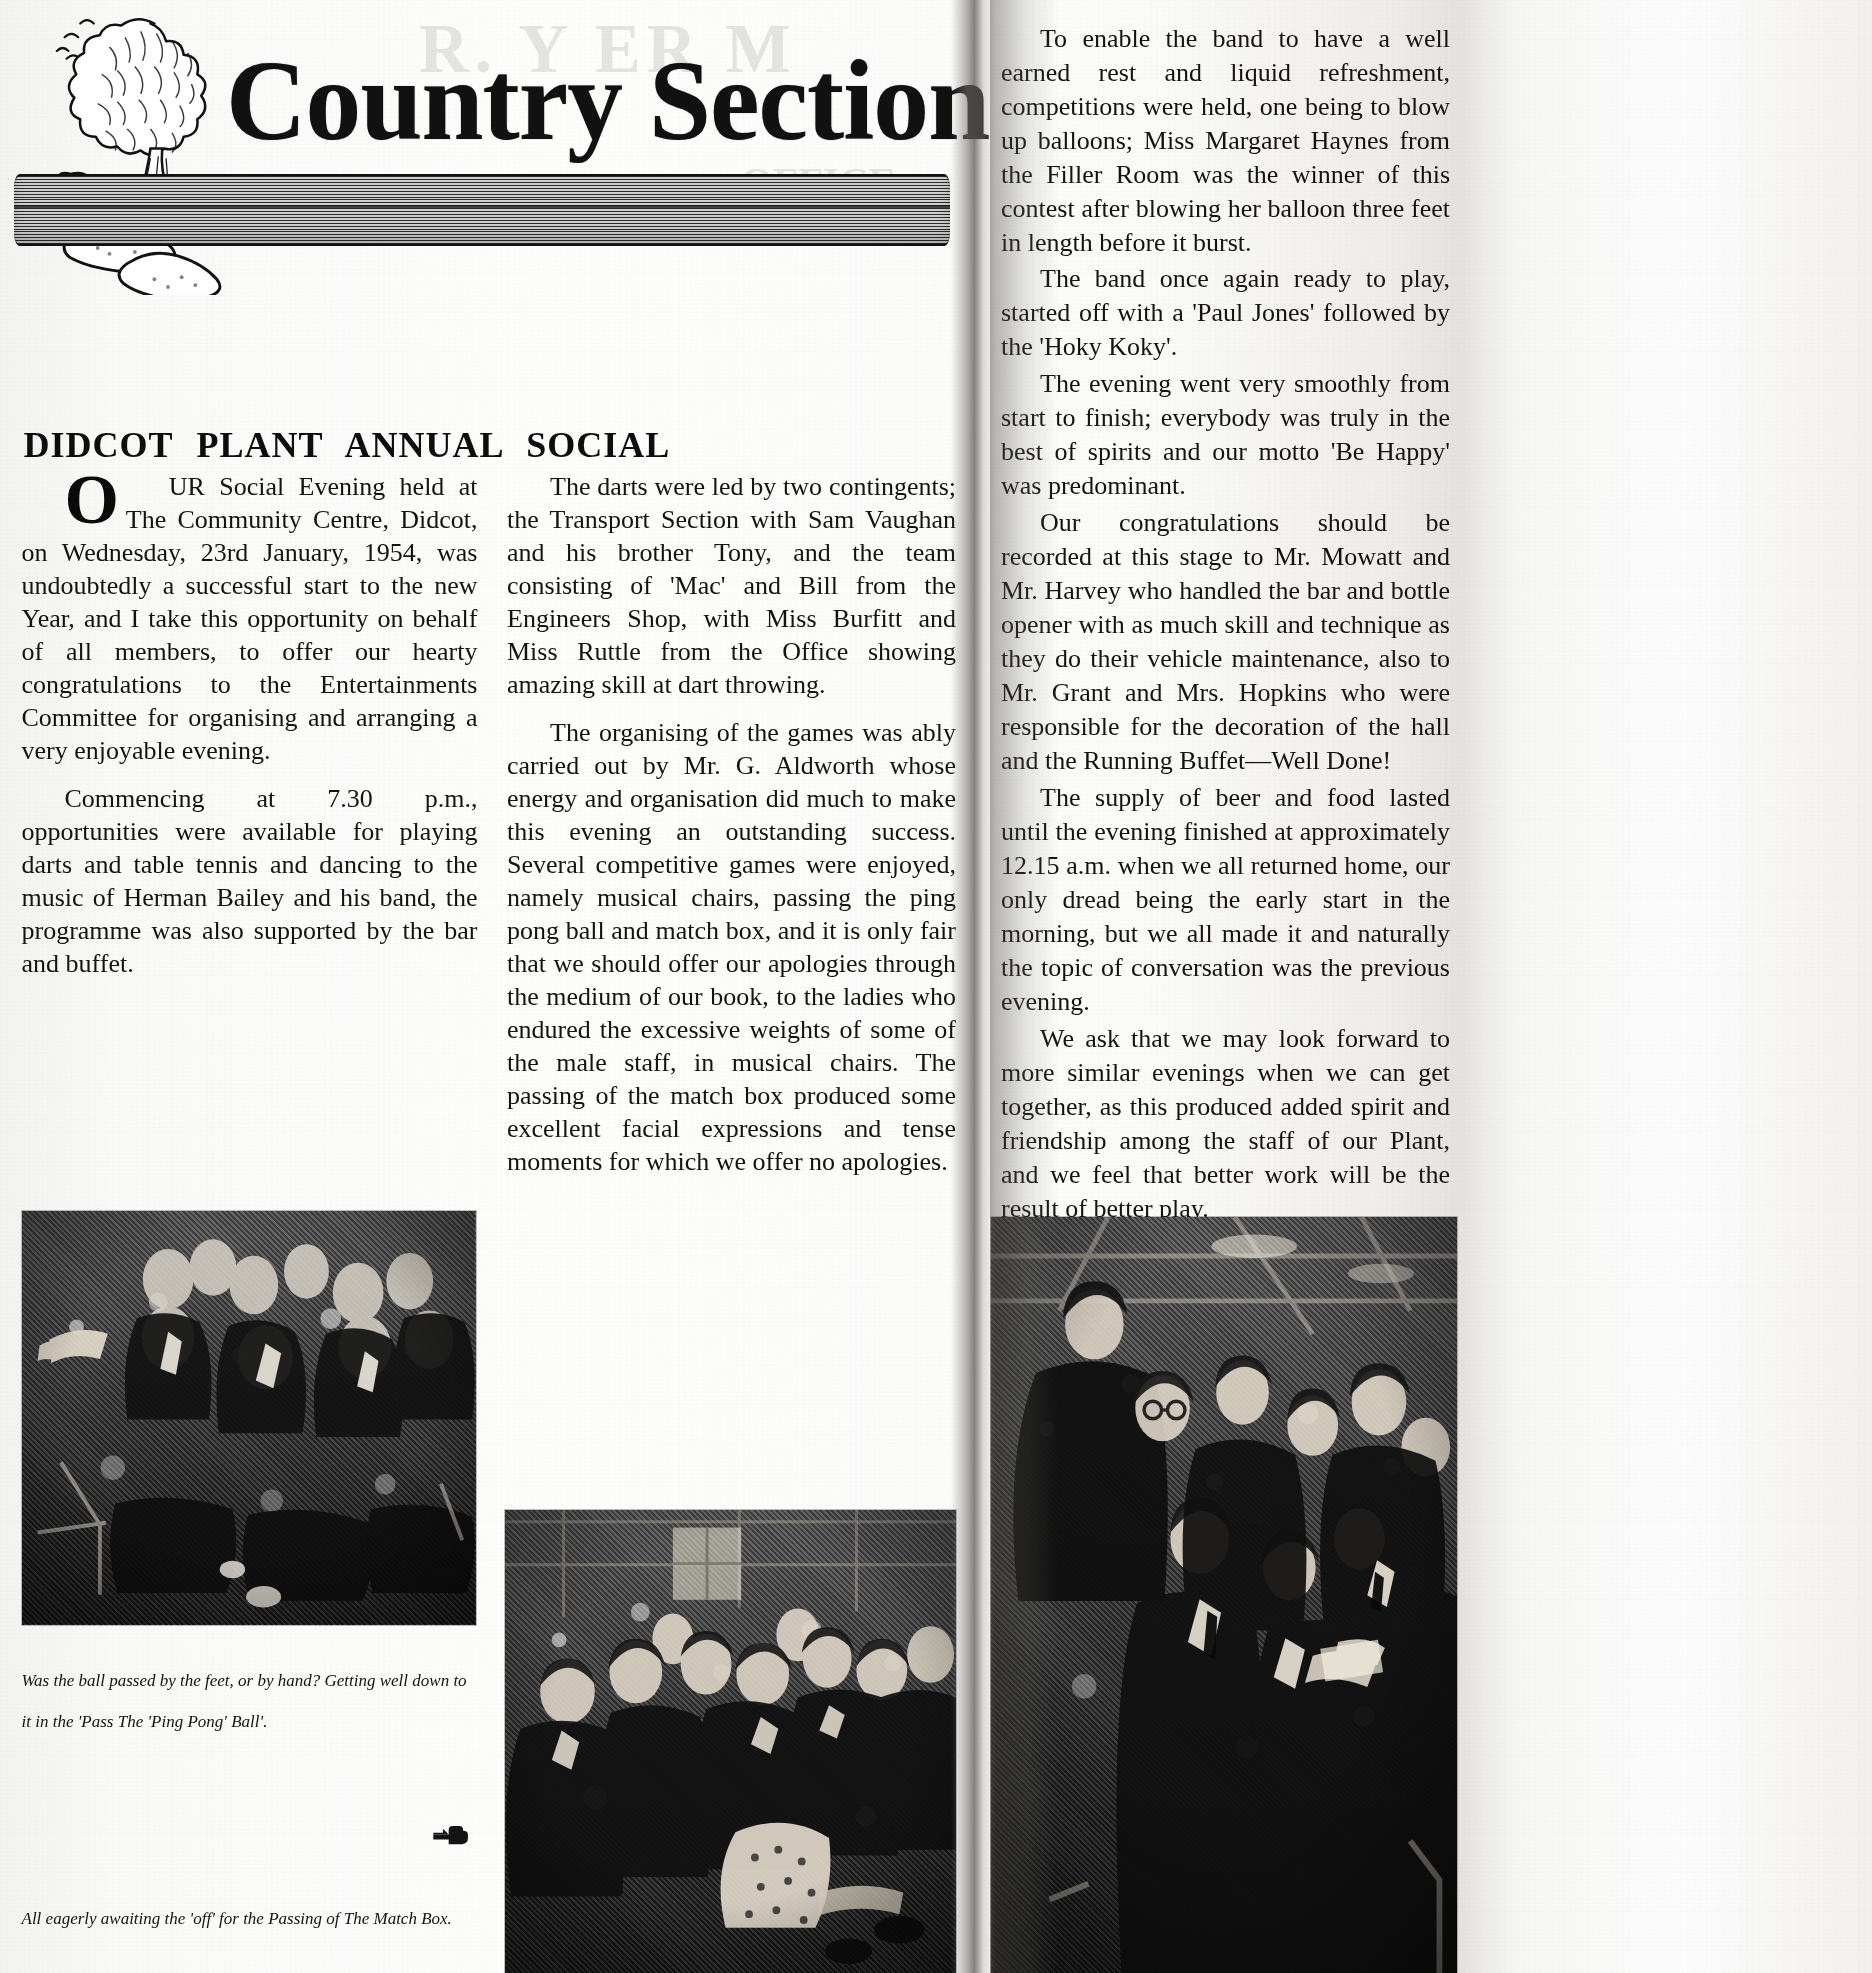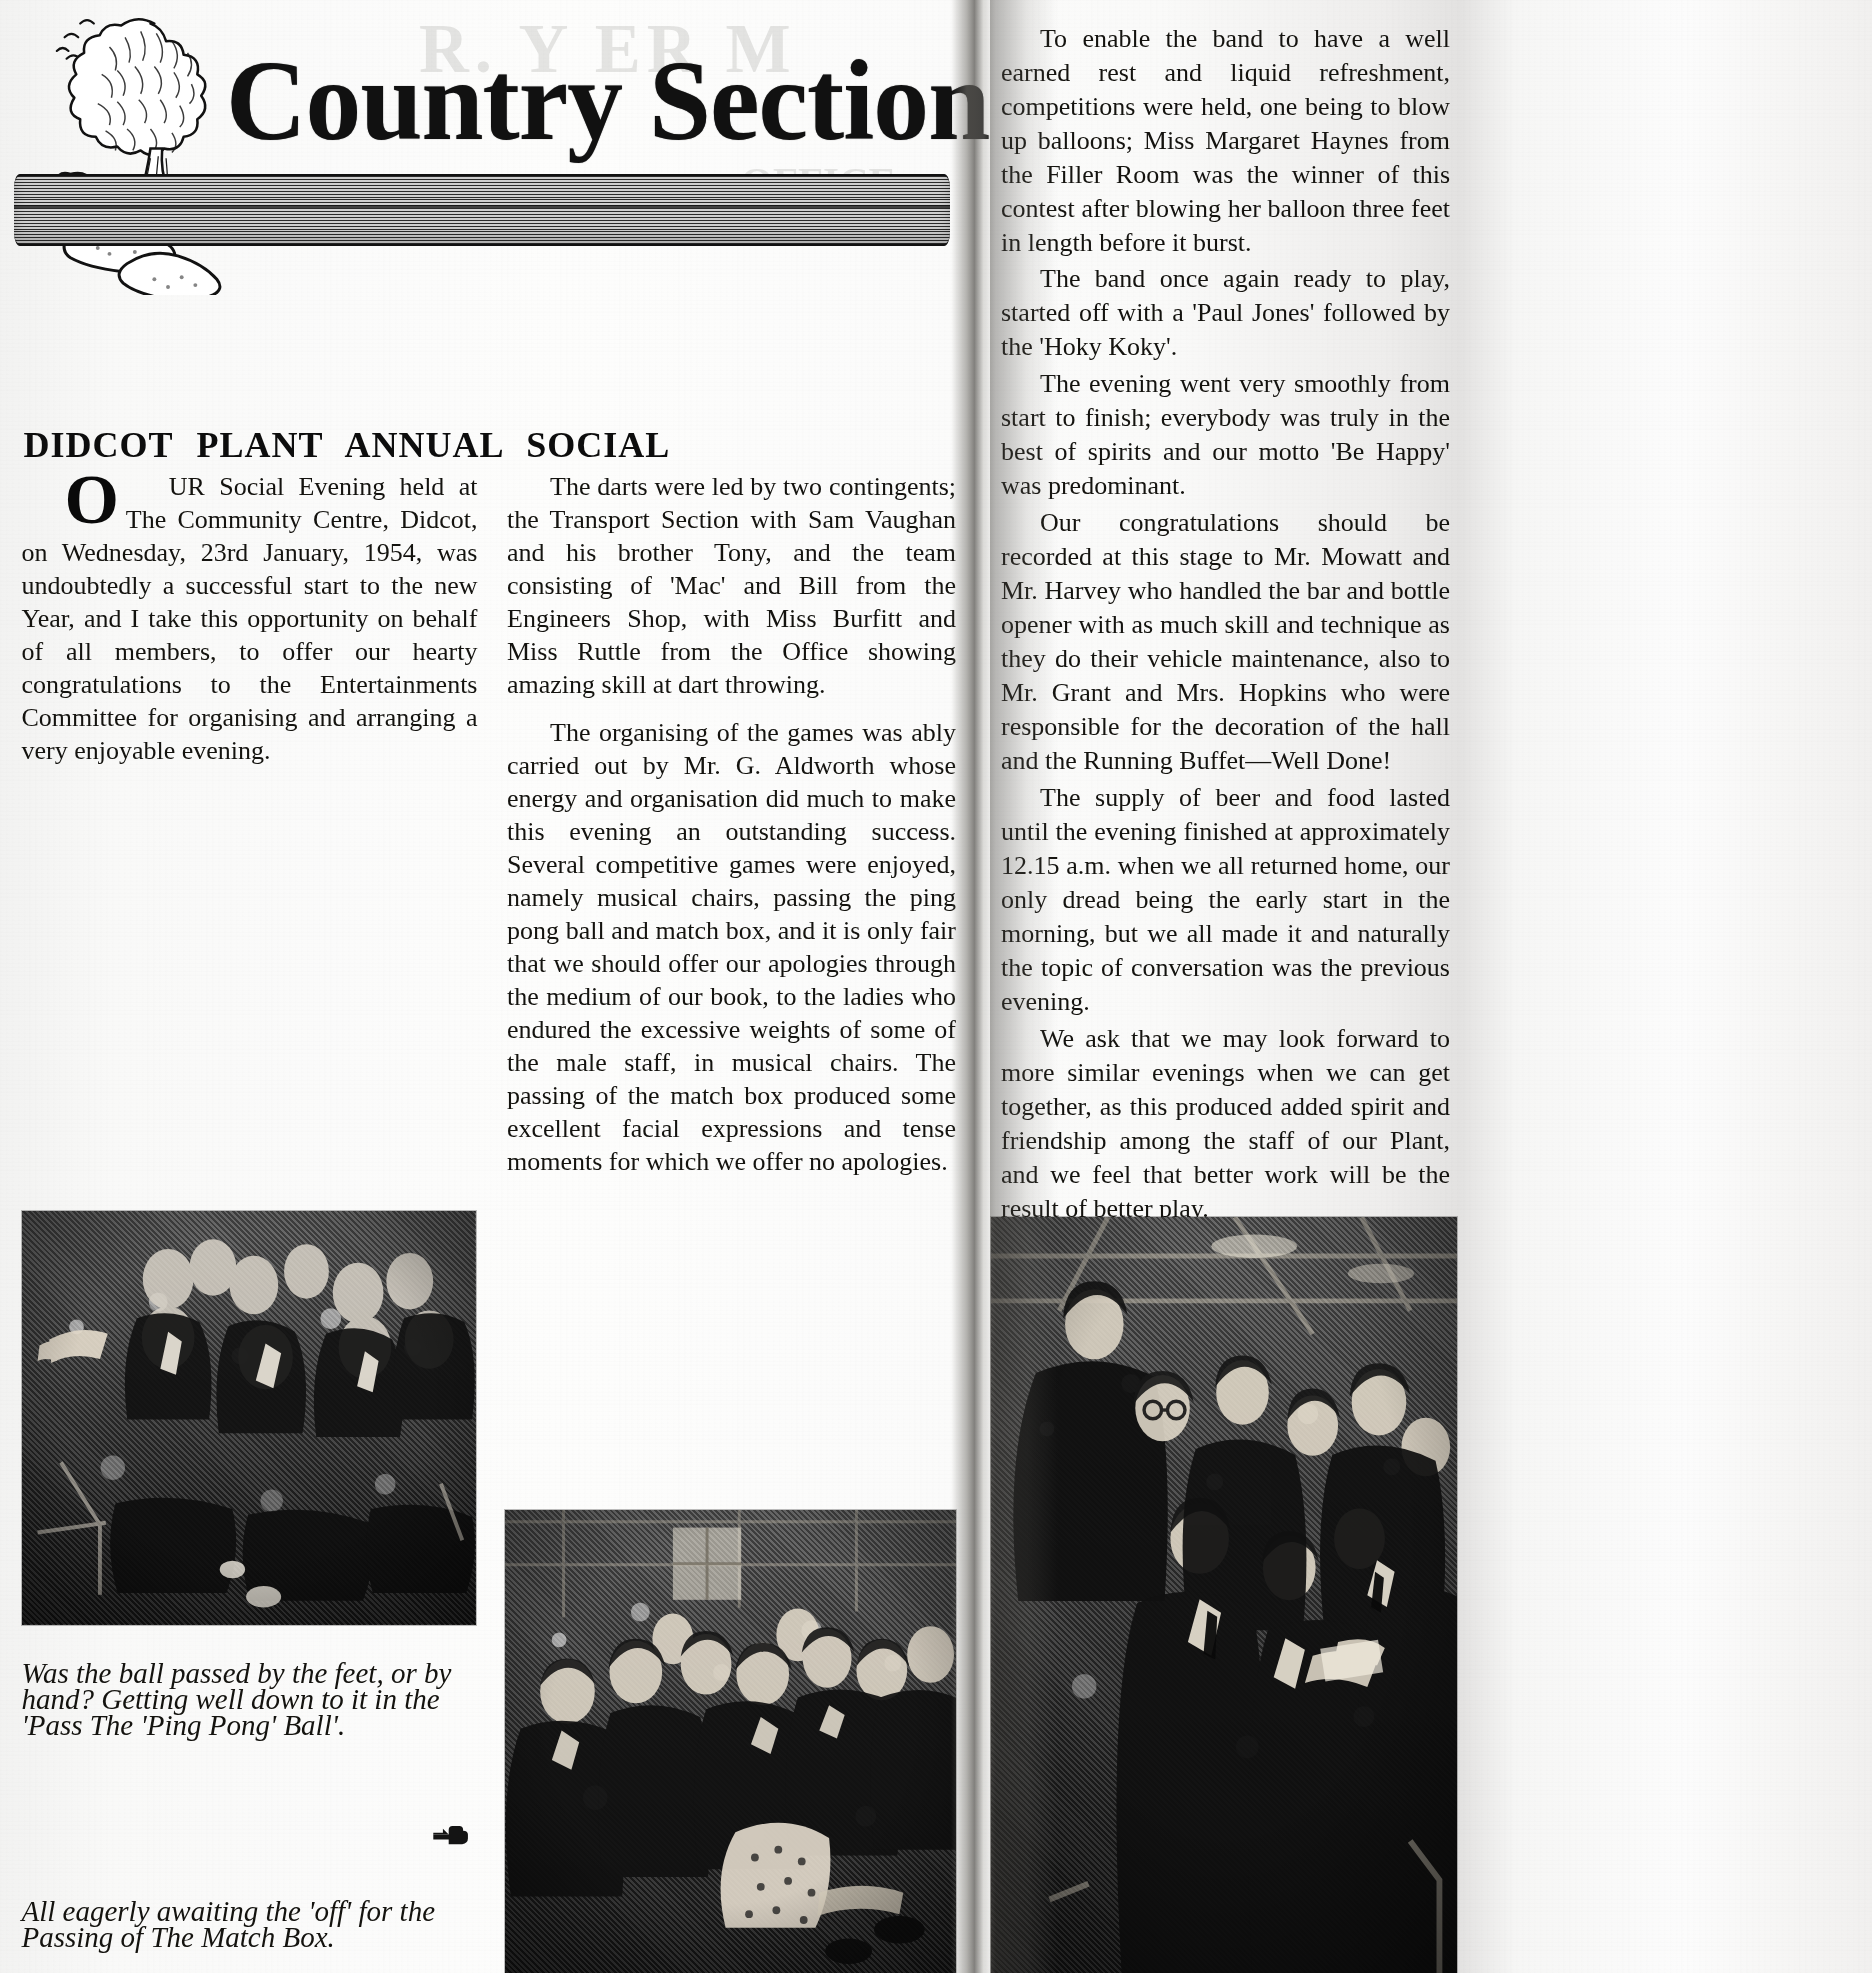--- a/index.html
+++ b/index.html
@@ -126,22 +126,22 @@
       radial-gradient(circle at 80% 66%, rgba(255,255,255,.30) 0 9.8px, rgba(0,0,0,0) 10.7px),
       repeating-linear-gradient(45deg, rgba(0,0,0,.30) 0 2px, rgba(255,255,255,.10) 2px 3.9px),
       linear-gradient(180deg,#5c5c5c 0%,#3a3a3a 45%,#262626 75%,#1b1b1b 100%);
     mix-blend-mode:normal;
   }
   .photo .figs{position:absolute;inset:0;}
 
   .caption{
     position:absolute;
     font-style:italic;
-    font-size:29px;
-    line-height:26px;
+    font-size:17px;
+    line-height:41px;
     color:#14130f;
   }
 
   .hand-icon{position:absolute;width:45px;height:25px;}
   .hand-icon svg{width:100%;height:100%;display:block;}
 
   
   .ghost{
     position:absolute;color:rgba(60,58,54,.13);
     font-family:"Liberation Serif", serif;font-weight:700;
@@ -243,20 +243,21 @@
 
   <div class="mast-title">Country Section</div>
 </div>
 
 <h1 class="section-head">DIDCOT  PLANT  ANNUAL  SOCIAL</h1>
 
 <div class="col c1">
   <p>
     <span class="dropcap">O</span><span>UR Social Evening held at The Community Centre, Didcot, on Wednesday, 23rd January, 1954, was undoubtedly a successful start to the new Year, and I take this opportunity on behalf of all members, to offer our hearty congratulations to the Entertainments Committee for organising and arranging a very enjoyable evening.</span>
   </p>
+  <p>Commencing at 7.30 p.m., opportunities were available for playing darts and table tennis and dancing to the music of Herman Bailey and his band, the programme was also supported by the bar and buffet.</p>
 </div>
 
 <div class="photo" style="left:21.5px;top:1211px;width:454px;height:414px;">
   <div class="grain"></div>
   <svg class="figs" viewBox="0 0 466 424" aria-hidden="true">
     <rect width="466" height="424" fill="#2e2e2e" opacity="0"></rect>
 
     <g fill="#d9d3c8" opacity=".85">
       <ellipse cx="150" cy="70" rx="26" ry="31"></ellipse>
       <ellipse cx="196" cy="58" rx="24" ry="29"></ellipse>

